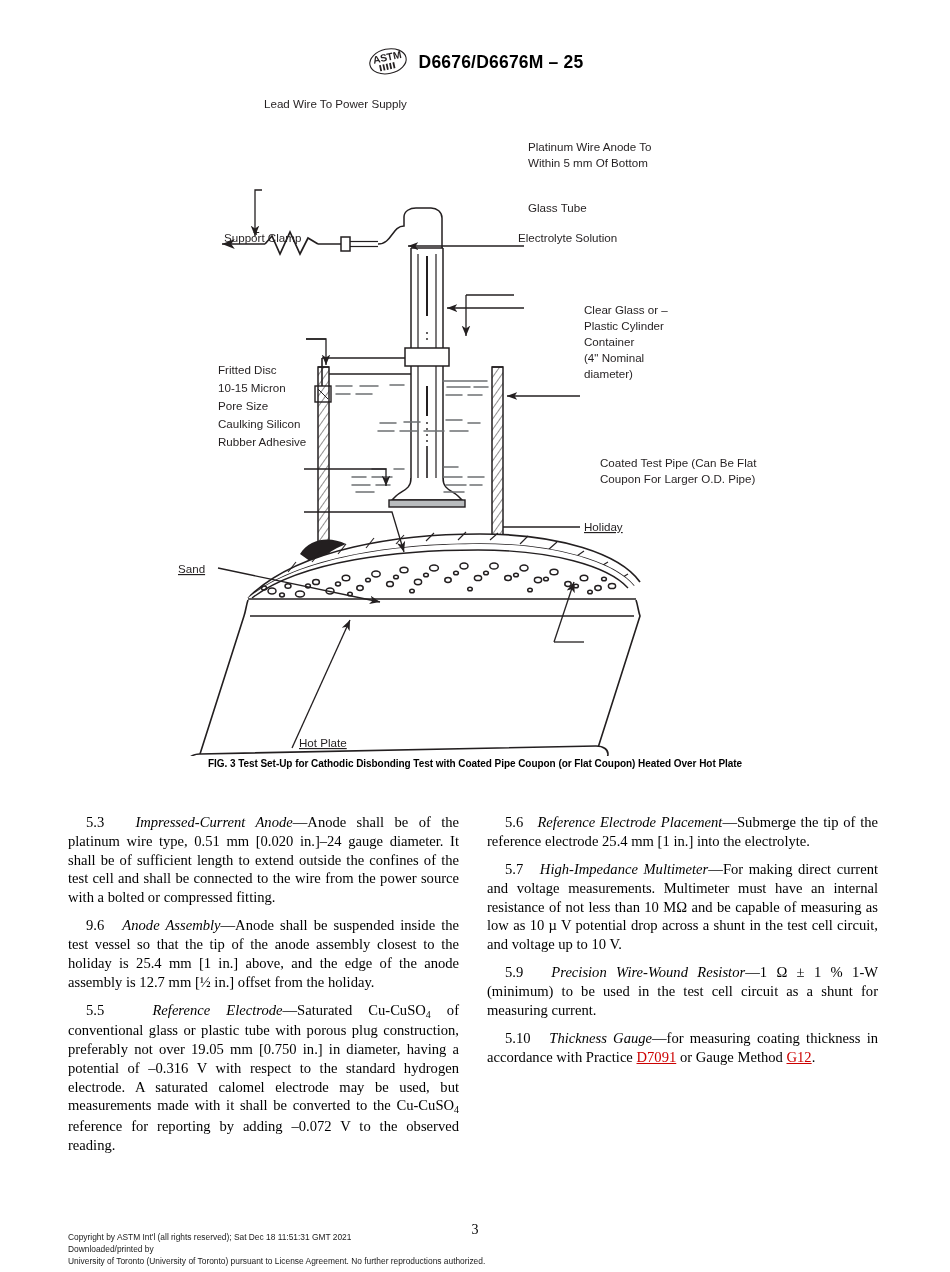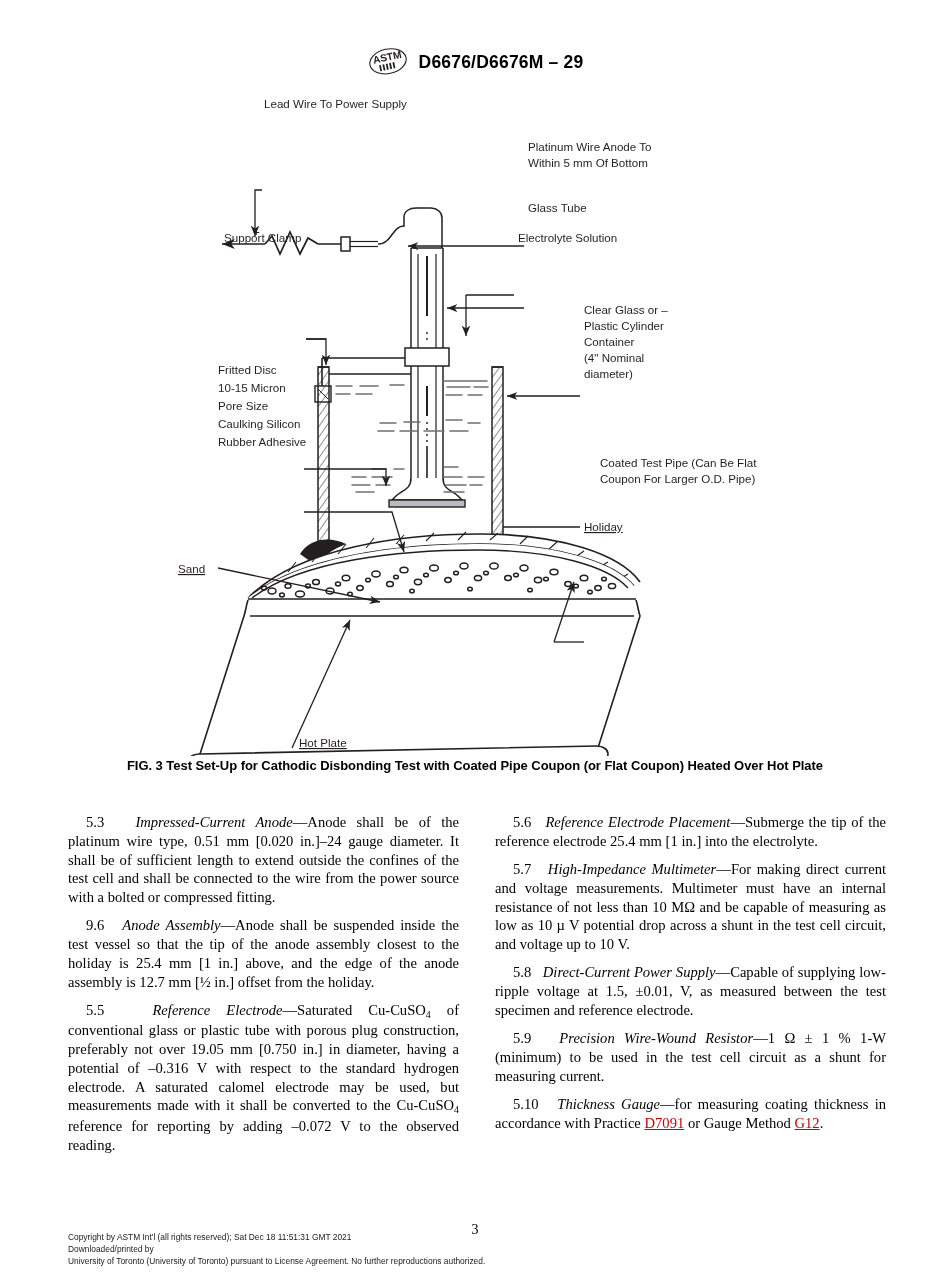--- a/index.html
+++ b/index.html
@@ -54,32 +54,32 @@
   .figure-svg { display: block; }
 
   .fig-caption {
     position: absolute;
     top: 758px;
     left: 0;
     width: 950px;
     text-align: center;
     font-family: "Liberation Sans", sans-serif;
     font-weight: bold;
-    font-size: 13px;
+    font-size: 10px;
     letter-spacing: -0.05px;
   }
 
   
   .columns {
     position: absolute;
     top: 813px;
     left: 68px;
     width: 818px;
     display: flex;
-    gap: 36px;
+    gap: 28px;
   }
   .col { width: 391px; }
   p.para {
     margin: 0 0 9.5px 0;
     font-size: 14.6px;
     line-height: 1.285;
     text-align: justify;
     text-indent: 18px;
     -webkit-hyphens: manual;
     hyphens: manual;
@@ -129,21 +129,21 @@
           <text x="30" y="20" font-family="Liberation Sans, sans-serif" font-size="15" font-weight="bold" text-anchor="middle" fill="#231f20">ASTM</text>
           <rect x="16" y="24" width="2.6" height="9"></rect>
           <rect x="21" y="24" width="2.6" height="9"></rect>
           <rect x="26" y="24" width="2.6" height="9"></rect>
           <rect x="31" y="24" width="2.6" height="9"></rect>
           <rect x="36" y="24" width="2.6" height="9"></rect>
         </g>
       </g>
     </svg>
   </span>
-  <span class="header-title">D6676/D6676M – 29</span>
+  <span class="header-title">D6676/D6676M – 25</span>
 </div>
 
 <div class="figure-wrap">
 <svg class="figure-svg" width="950" height="670" viewBox="0 0 950 670" aria-hidden="false">
   <defs>
     <pattern id="hatch" width="7" height="7" patternTransform="rotate(45)" patternUnits="userSpaceOnUse">
       <line x1="0" y1="0" x2="0" y2="7" stroke="#231f20" stroke-width="1.1"></line>
     </pattern>
     <pattern id="hatchv" width="6" height="6" patternTransform="rotate(35)" patternUnits="userSpaceOnUse">
       <line x1="0" y1="0" x2="0" y2="6" stroke="#231f20" stroke-width="1"></line>
@@ -437,25 +437,20 @@
       <span>&nbsp;</span>
       <span class="term">Reference Electrode Placement</span><span>—Submerge the tip of the reference electrode 25.4 mm [1 in.] into the electrolyte.</span>
     </p>
 
     <p class="para">
       <span class="num">5.7</span>
       <span>&nbsp;</span>
       <span class="term">High-Impedance Multimeter</span><span>—For making direct current and voltage measurements. Multimeter must have an internal resistance of not less than 10 MΩ and be capable of measuring as low as 10 µ V potential drop across a shunt in the test cell circuit, and voltage up to 10 V.</span>
     </p>
 
-    <p class="para">
-      <span class="num">5.8</span>
-      <span>&nbsp;</span>
-      <span class="term">Direct-Current Power Supply</span><span>—Capable of supplying low-ripple voltage at 1.5, ±0.01, V, as measured between the test specimen and reference electrode.</span>
-    </p>
 
     <p class="para">
       <span class="num">5.9</span>
       <span>&nbsp;</span>
       <span class="term">Precision Wire-Wound Resistor</span><span>—1 Ω ± 1 % 1-W (minimum) to be used in the test cell circuit as a shunt for measuring current.</span>
     </p>
 
     <p class="para">
       <span class="num">5.10</span>
       <span>&nbsp;</span>

